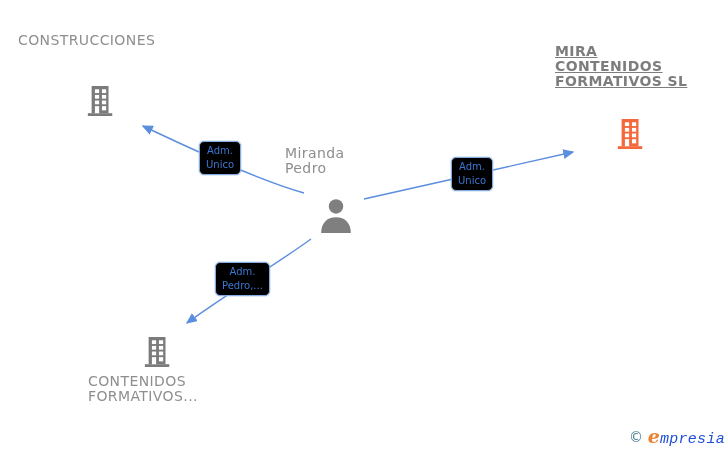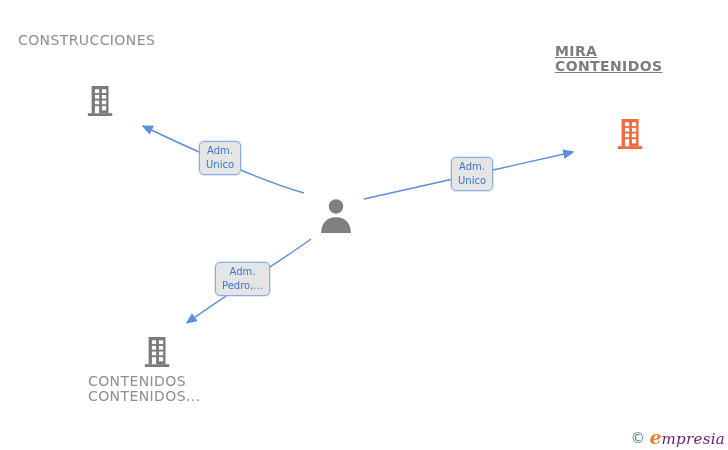--- a/index.html
+++ b/index.html
@@ -11,21 +11,21 @@
   .edges { position:absolute; left:0; top:0; z-index:1; }
   .node-label {
     position:absolute; text-align:left; z-index:2;
     color:#8e8e8e; font-size:14px; line-height:15px; letter-spacing:0.4px;
   }
   .node-label.bold { font-weight:bold; color:#7d7d7d; }
   .icon-box { position:absolute; z-index:2; }
   .icon-box svg { display:block; }
   .edge-label {
     position:absolute; z-index:3;
-    background:#e5e5e5;
+    background:#000000;
     border:1px solid #87abe3;
     border-radius:5px;
     box-shadow:0 0 0 1px rgba(150,185,230,0.30);
     font-size:10px; line-height:14px; text-align:center;
     padding:2px 6px;
     color:#3c76d1;
   }
   .logo {
     position:absolute; right:3px; bottom:2px; z-index:4;
     font-size:15px; white-space:nowrap;
@@ -74,54 +74,57 @@
 </div>
 <div class="icon-box" style="left: 86px; top: 85px; color: rgb(123, 123, 123);">
   <svg width="30" height="32">
       <use href="#bld"></use>
     </svg>
 </div>
 
 <div class="node-label bold" style="left:555px; top:44px; width:150px;text-decoration:underline;">
   <div>MIRA</div>
   <div>CONTENIDOS</div>
+  <div>FORMATIVOS SL</div>
 </div>
 <div class="icon-box" style="left: 616px; top: 118px; color: rgb(244, 104, 60);">
   <svg width="30" height="32">
       <use href="#bld"></use>
     </svg>
 </div>
 
 <div class="node-label" style="left:285px; top:146px; width:100px;">
+  <div>Miranda</div>
+  <div>Pedro</div>
 </div>
 <div class="icon-box" style="left: 318px; top: 196px; color: rgb(127, 127, 127);">
   <svg width="36" height="38">
       <use href="#prsn"></use>
     </svg>
 </div>
 
 <div class="icon-box" style="left: 143px; top: 336px; color: rgb(123, 123, 123);">
   <svg width="30" height="32">
       <use href="#bld"></use>
     </svg>
 </div>
 <div class="node-label" style="left:88px; top:374px; width:140px;">
   <div>CONTENIDOS</div>
-  <div>CONTENIDOS...</div>
+  <div>FORMATIVOS...</div>
 </div>
 
 <div class="edge-label" style="left:199px; top:141px;">
   <div>Adm.</div>
   <div>Unico</div>
 </div>
 <div class="edge-label" style="left:451px; top:157px;">
   <div>Adm.</div>
   <div>Unico</div>
 </div>
 <div class="edge-label" style="left:215px; top:262px;">
   <div>Adm.</div>
   <div>Pedro,...</div>
 </div>
 
 <div class="logo">
   <span class="c" style="color: rgb(77, 125, 146);">©</span>
-  <span class="e" style="color: rgb(239, 130, 50);">e</span><span class="rest" style="color: #701a75;">mpresia</span>
+  <span class="e" style="color: rgb(239, 130, 50);">e</span><span class="rest" style="color: #1d4ed8; font-family: Liberation Mono, monospace;">mpresia</span>
 </div>
 
 </body></html>

